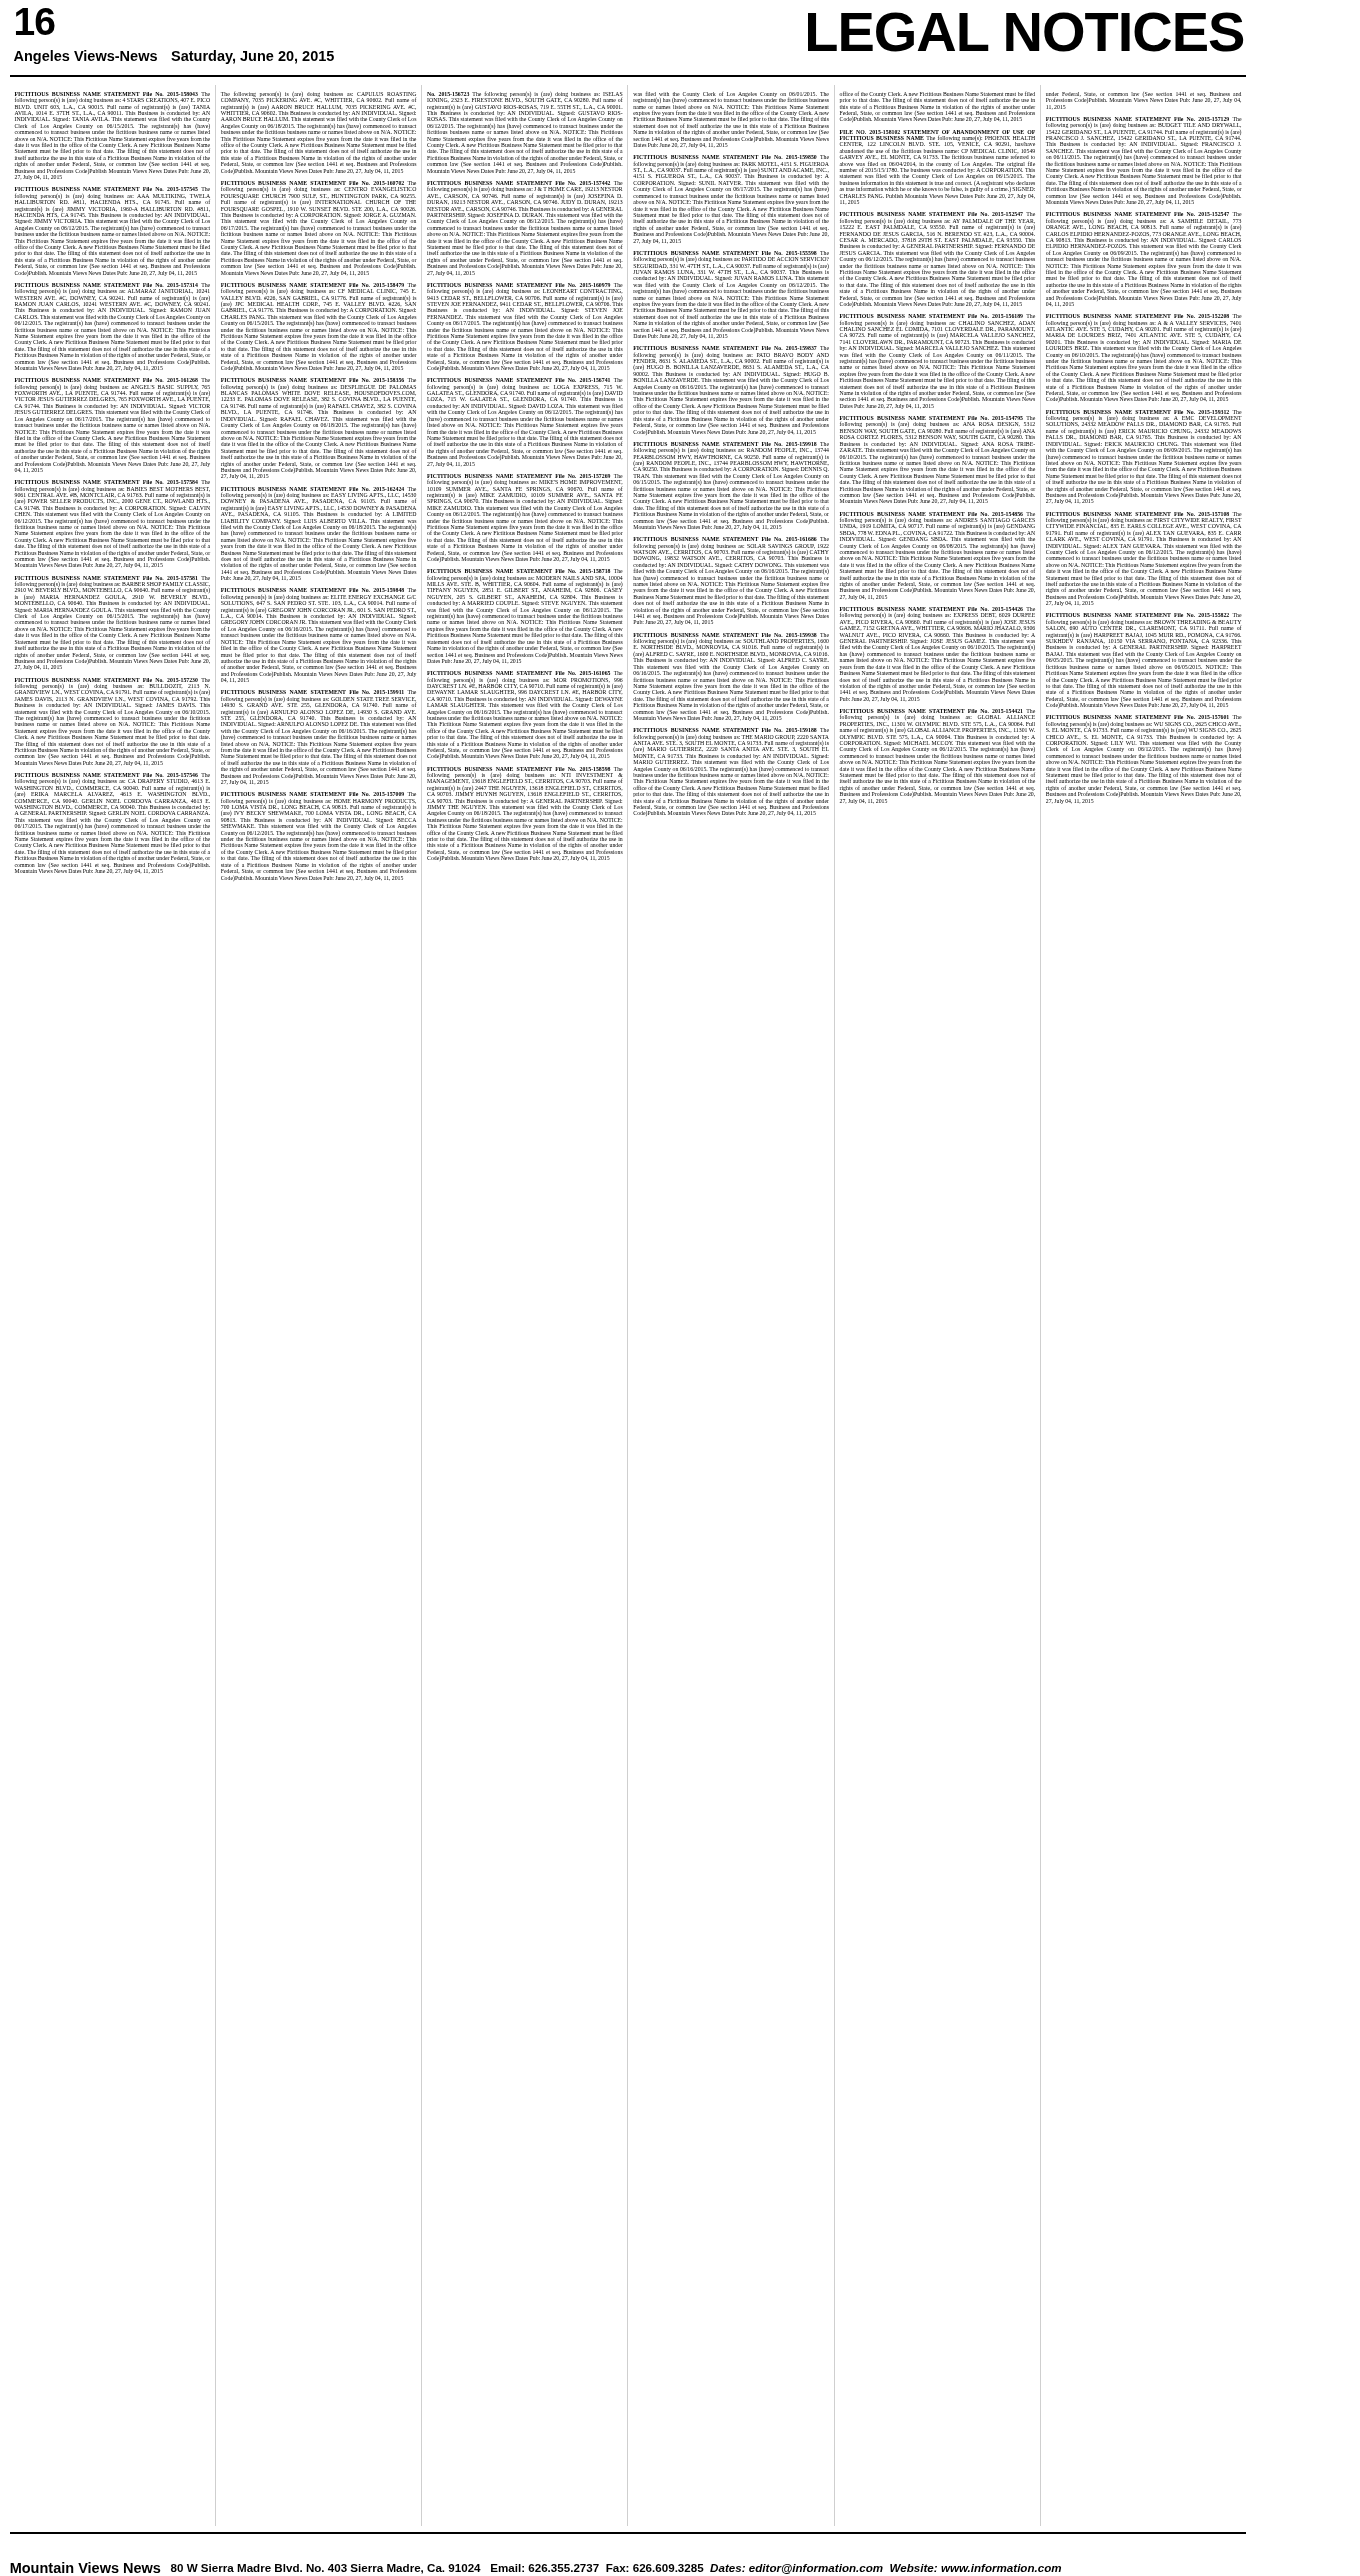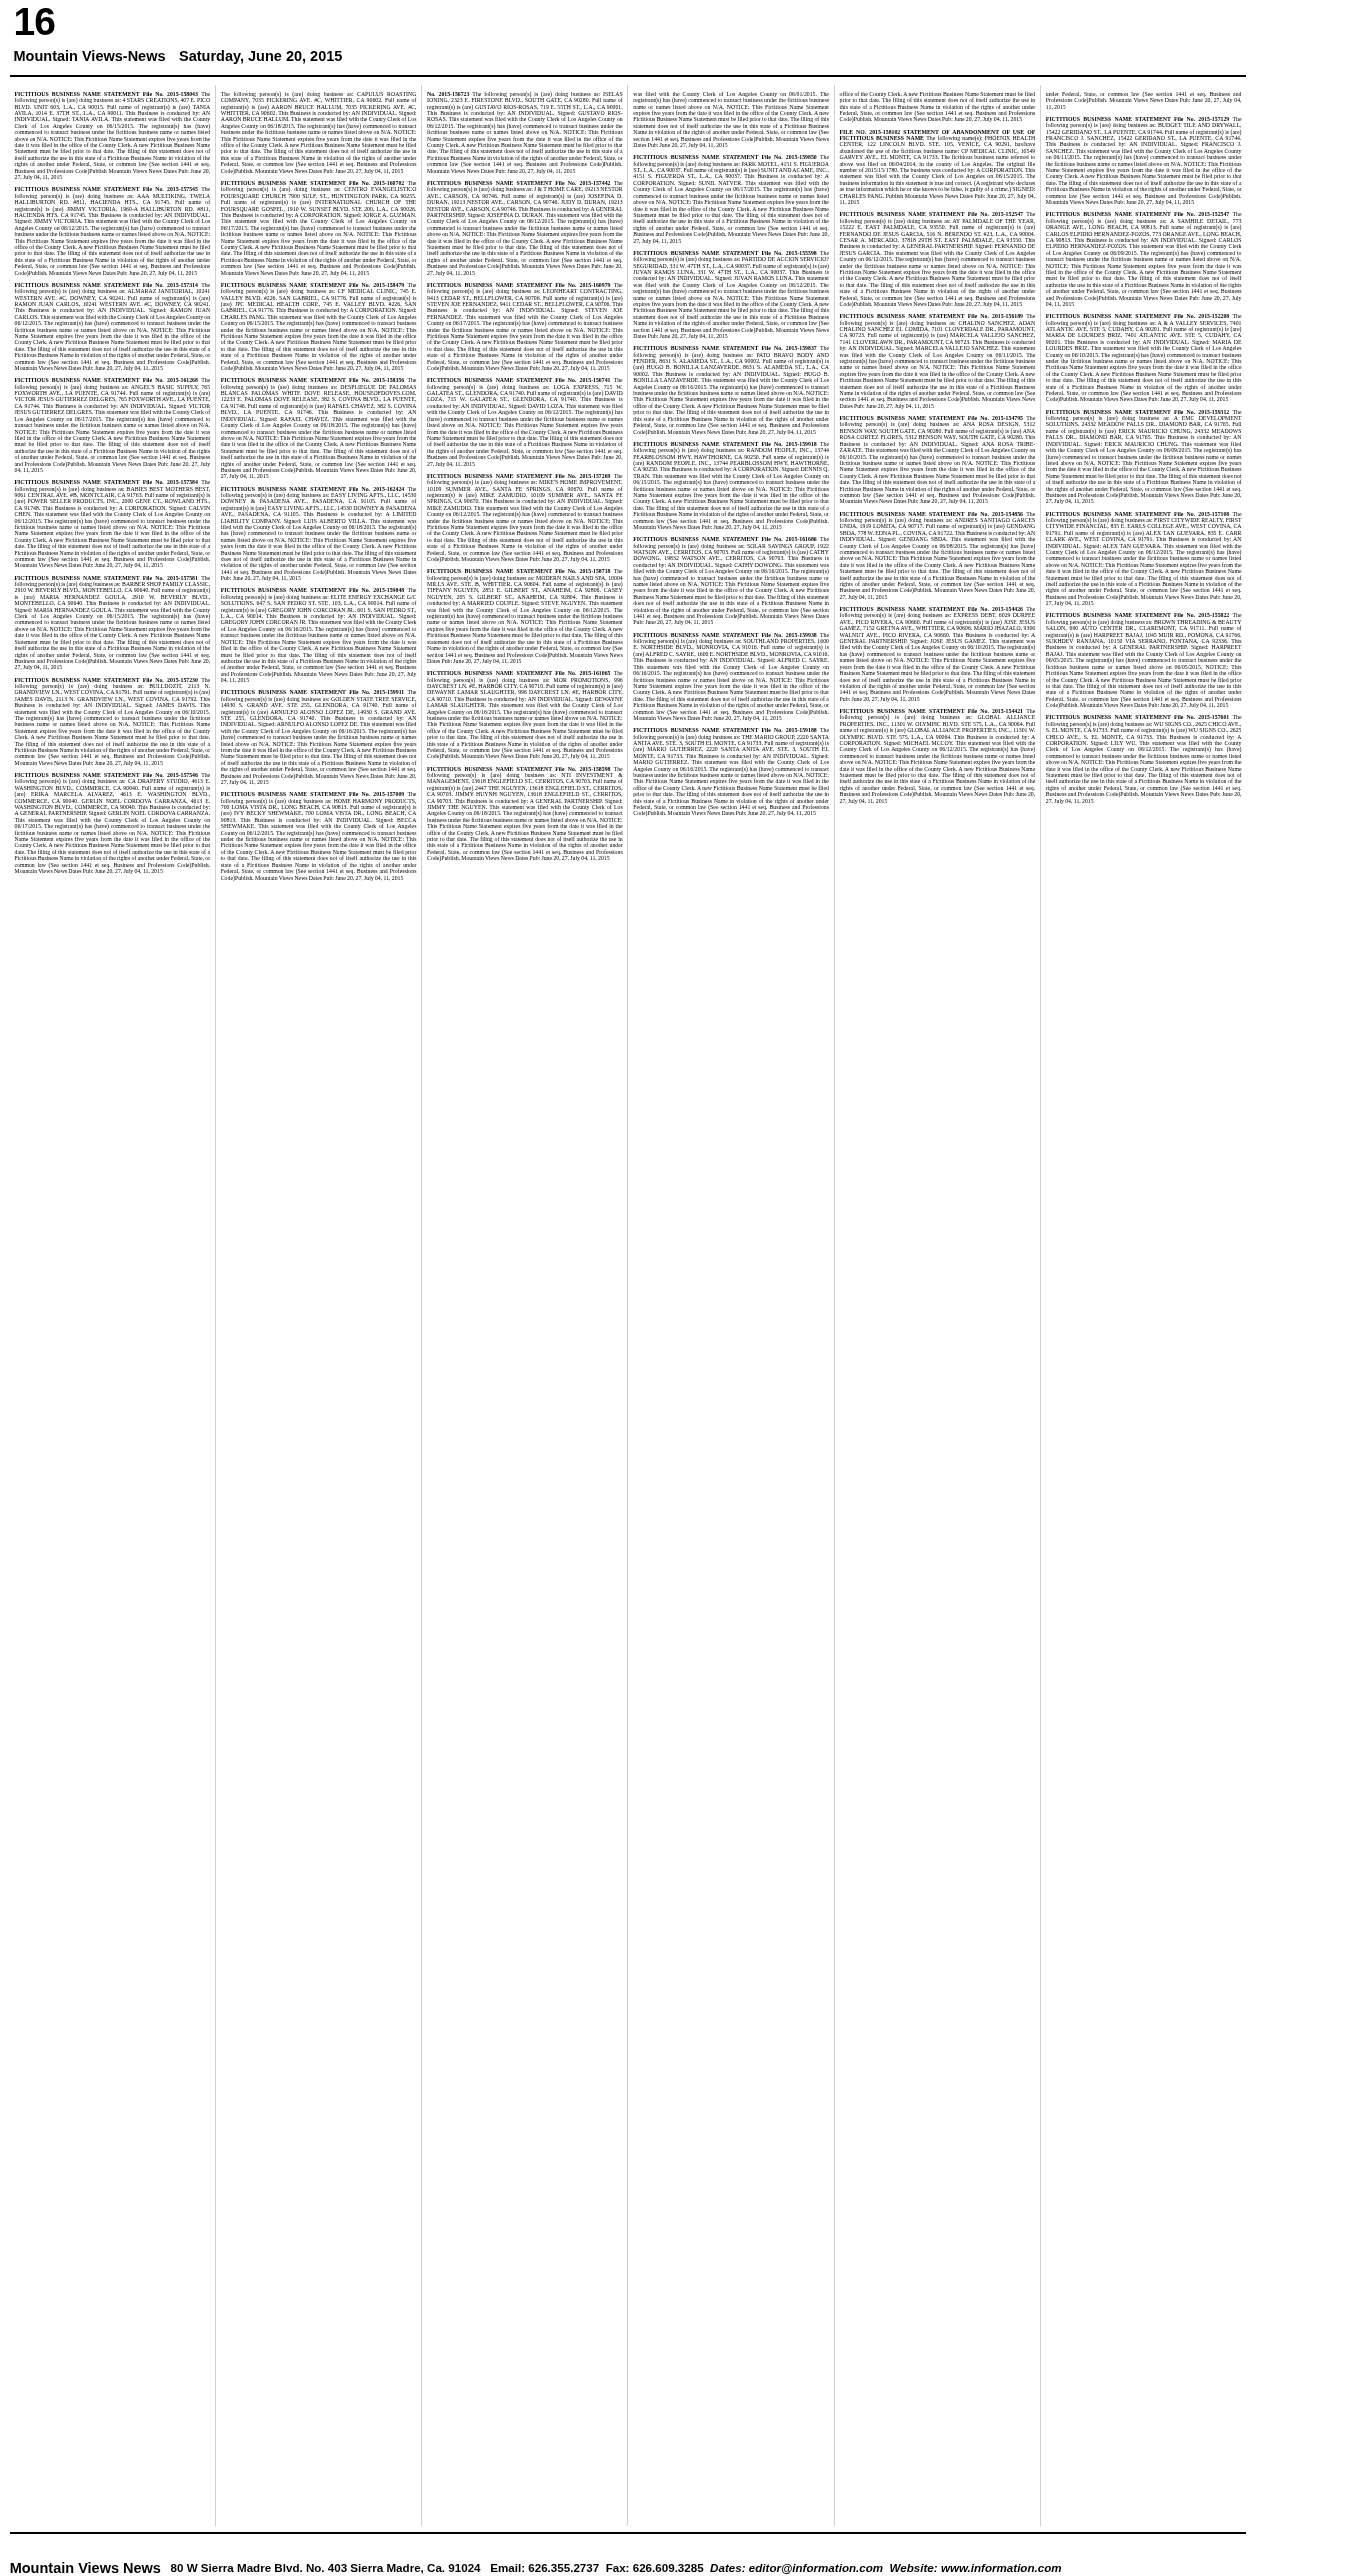--- a/index.html
+++ b/index.html
@@ -144,22 +144,23 @@
   }
 </style>
 </head>
 <body>
 
 <div class="page">
 
   <div class="masthead">
     <div class="masthead-page-num">16</div>
     <div class="masthead-pub">
-      <span>Mountain Views-News</span><span class="masthead-date">Saturday, June 20, 2015</span>
+      <span>Angeles Views-News</span><span class="masthead-date">Saturday, June 20, 2015</span>
     </div>
+    <div class="masthead-title">LEGAL NOTICES</div>
     <div class="masthead-rule"></div>
   </div>
 
   <div class="columns" id="columns">
       <div class="col">
         <p class="notice"><span class="hd">FICTITIOUS BUSINESS NAME STATEMENT File No. 2015-158043 </span><span class="body">The following person(s) is (are) doing business as: 4 STARS CREATIONS, 407 E. PICO BLVD. UNIT 603, L.A., CA 90015. Full name of registrant(s) is (are) TANIA AVILA, 1014 E. 37TH ST., L.A., CA 90011. This Business is conducted by: AN INDIVIDUAL. Signed: TANIA AVILA. This statement was filed with the County Clerk of Los Angeles County on 06/15/2015. The registrant(s) has (have) commenced to transact business under the fictitious business name or names listed above on N/A. NOTICE: This Fictitious Name Statement expires five years from the date it was filed in the office of the County Clerk. A new Fictitious Business Name Statement must be filed prior to that date. The filing of this statement does not of itself authorize the use in this state of a Fictitious Business Name in violation of the rights of another under Federal, State, or common law (See section 1441 et seq. Business and Professions Code)Publish Mountain Views News Dates Pub: June 20, 27, July 04, 11, 2015</span></p>
         <p class="notice"><span class="hd">FICTITIOUS BUSINESS NAME STATEMENT File No. 2015-157545 </span><span class="body">The following person(s) is (are) doing business as: AAA MULTIKING, TWELA HALLIBURTON RD. #811, HACIENDA HTS., CA 91745. Full name of registrant(s) is (are) JIMMY VICTORIA, 1960-A HALLIBURTON RD. #811, HACIENDA HTS, CA 91745. This Business is conducted by: AN INDIVIDUAL. Signed: JIMMY VICTORIA. This statement was filed with the County Clerk of Los Angeles County on 06/12/2015. The registrant(s) has (have) commenced to transact business under the fictitious business name or names listed above on N/A. NOTICE: This Fictitious Name Statement expires five years from the date it was filed in the office of the County Clerk. A new Fictitious Business Name Statement must be filed prior to that date. The filing of this statement does not of itself authorize the use in this state of a Fictitious Business Name in violation of the rights of another under Federal, State, or common law (See section 1441 et seq. Business and Professions Code)Publish. Mountain Views News Dates Pub: June 20, 27, July 04, 11, 2015</span></p>
         <p class="notice"><span class="hd">FICTITIOUS BUSINESS NAME STATEMENT File No. 2015-157314 </span><span class="body">The following person(s) is (are) doing business as: ALMARAZ JANITORIAL, 10241 WESTERN AVE. #C, DOWNEY, CA 90241. Full name of registrant(s) is (are) RAMON JUAN CARLOS, 10241 WESTERN AVE. #C, DOWNEY, CA 90241. This Business is conducted by: AN INDIVIDUAL. Signed: RAMON JUAN CARLOS. This statement was filed with the County Clerk of Los Angeles County on 06/12/2015. The registrant(s) has (have) commenced to transact business under the fictitious business name or names listed above on N/A. NOTICE: This Fictitious Name Statement expires five years from the date it was filed in the office of the County Clerk. A new Fictitious Business Name Statement must be filed prior to that date. The filing of this statement does not of itself authorize the use in this state of a Fictitious Business Name in violation of the rights of another under Federal, State, or common law (See section 1441 et seq. Business and Professions Code)Publish. Mountain Views News Dates Pub: June 20, 27, July 04, 11, 2015</span></p>
         <p class="notice"><span class="hd">FICTITIOUS BUSINESS NAME STATEMENT File No. 2015-161268 </span><span class="body">The following person(s) is (are) doing business as: ANGEL'S BASIC SUPPLY, 765 FOXWORTH AVE., LA PUENTE, CA 91744. Full name of registrant(s) is (are) VICTOR JESUS GUTIERREZ DELGRES, 765 FOXWORTH AVE., LA PUENTE, CA 91744. This Business is conducted by: AN INDIVIDUAL. Signed: VICTOR JESUS GUTIERREZ DELGRES. This statement was filed with the County Clerk of Los Angeles County on 06/17/2015. The registrant(s) has (have) commenced to transact business under the fictitious business name or names listed above on N/A. NOTICE: This Fictitious Name Statement expires five years from the date it was filed in the office of the County Clerk. A new Fictitious Business Name Statement must be filed prior to that date. The filing of this statement does not of itself authorize the use in this state of a Fictitious Business Name in violation of the rights of another under Federal, State, or common law (See section 1441 et seq. Business and Professions Code)Publish. Mountain Views News Dates Pub: June 20, 27, July 04, 11, 2015</span></p>
         <p class="notice"><span class="hd">FICTITIOUS BUSINESS NAME STATEMENT File No. 2015-157584 </span><span class="body">The following person(s) is (are) doing business as: BABIES BEST MOTHERS BEST, 9061 CENTRAL AVE. #B, MONTCLAIR, CA 91763. Full name of registrant(s) is (are) POWER SELLER PRODUCTS, INC., 2000 GENE CT., ROWLAND HTS., CA 91748. This Business is conducted by: A CORPORATION. Signed: CALVIN CHEN. This statement was filed with the County Clerk of Los Angeles County on 06/12/2015. The registrant(s) has (have) commenced to transact business under the fictitious business name or names listed above on N/A. NOTICE: This Fictitious Name Statement expires five years from the date it was filed in the office of the County Clerk. A new Fictitious Business Name Statement must be filed prior to that date. The filing of this statement does not of itself authorize the use in this state of a Fictitious Business Name in violation of the rights of another under Federal, State, or common law (See section 1441 et seq. Business and Professions Code)Publish. Mountain Views News Dates Pub: June 20, 27, July 04, 11, 2015</span></p>

